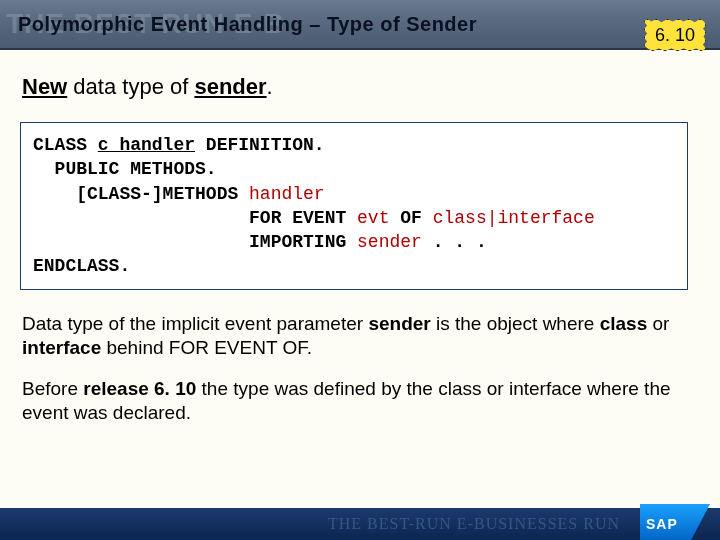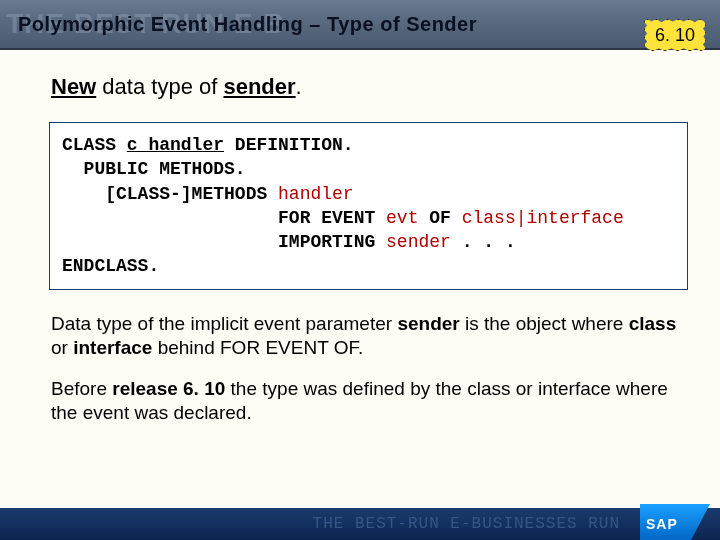--- a/index.html
+++ b/index.html
@@ -53,21 +53,20 @@
     font-weight:400;
     clip-path:polygon(
       6% 0,12% 8%,20% 0,28% 10%,38% 0,46% 8%,56% 0,64% 8%,72% 0,82% 10%,90% 0,97% 8%,
       100% 20%,95% 30%,100% 42%,96% 55%,100% 68%,95% 80%,100% 92%,
       92% 100%,84% 92%,74% 100%,64% 92%,54% 100%,44% 92%,34% 100%,24% 92%,14% 100%,6% 92%,
       0 82%,5% 70%,0 58%,5% 45%,0 32%,5% 20%,0 8%
     );
   }
   .content{
     padding:20px 28px 0 16px;
-    margin-left:29px;
   }
   .intro{
     font-size:22px;
     color:#000;
     margin:4px 0 22px 6px;
   }
   .intro .ub{text-decoration:underline;font-weight:700}
   .codebox{
     border:1.5px solid #1c3a6e;
     background:#fff;
@@ -92,21 +91,21 @@
   .footer{
     position:absolute;left:0;right:0;bottom:0;
     height:32px;
     background:linear-gradient(#1a3b6d,#0c2550);
     display:flex;align-items:center;justify-content:flex-end;
     padding-right:10px;
   }
   .footer-ghost{
     position:absolute;left:0;right:0;top:0;bottom:0;
     color:#3a5a8a;
-    font-family:Liberation Mono, monospace;
+    font-family:Liberation Serif, serif;
     font-size:16px;
     letter-spacing:1px;
     text-align:right;
     line-height:32px;
     padding-right:100px;
     opacity:.9;
     overflow:hidden;
     white-space:nowrap;
   }
   .sap-logo{

